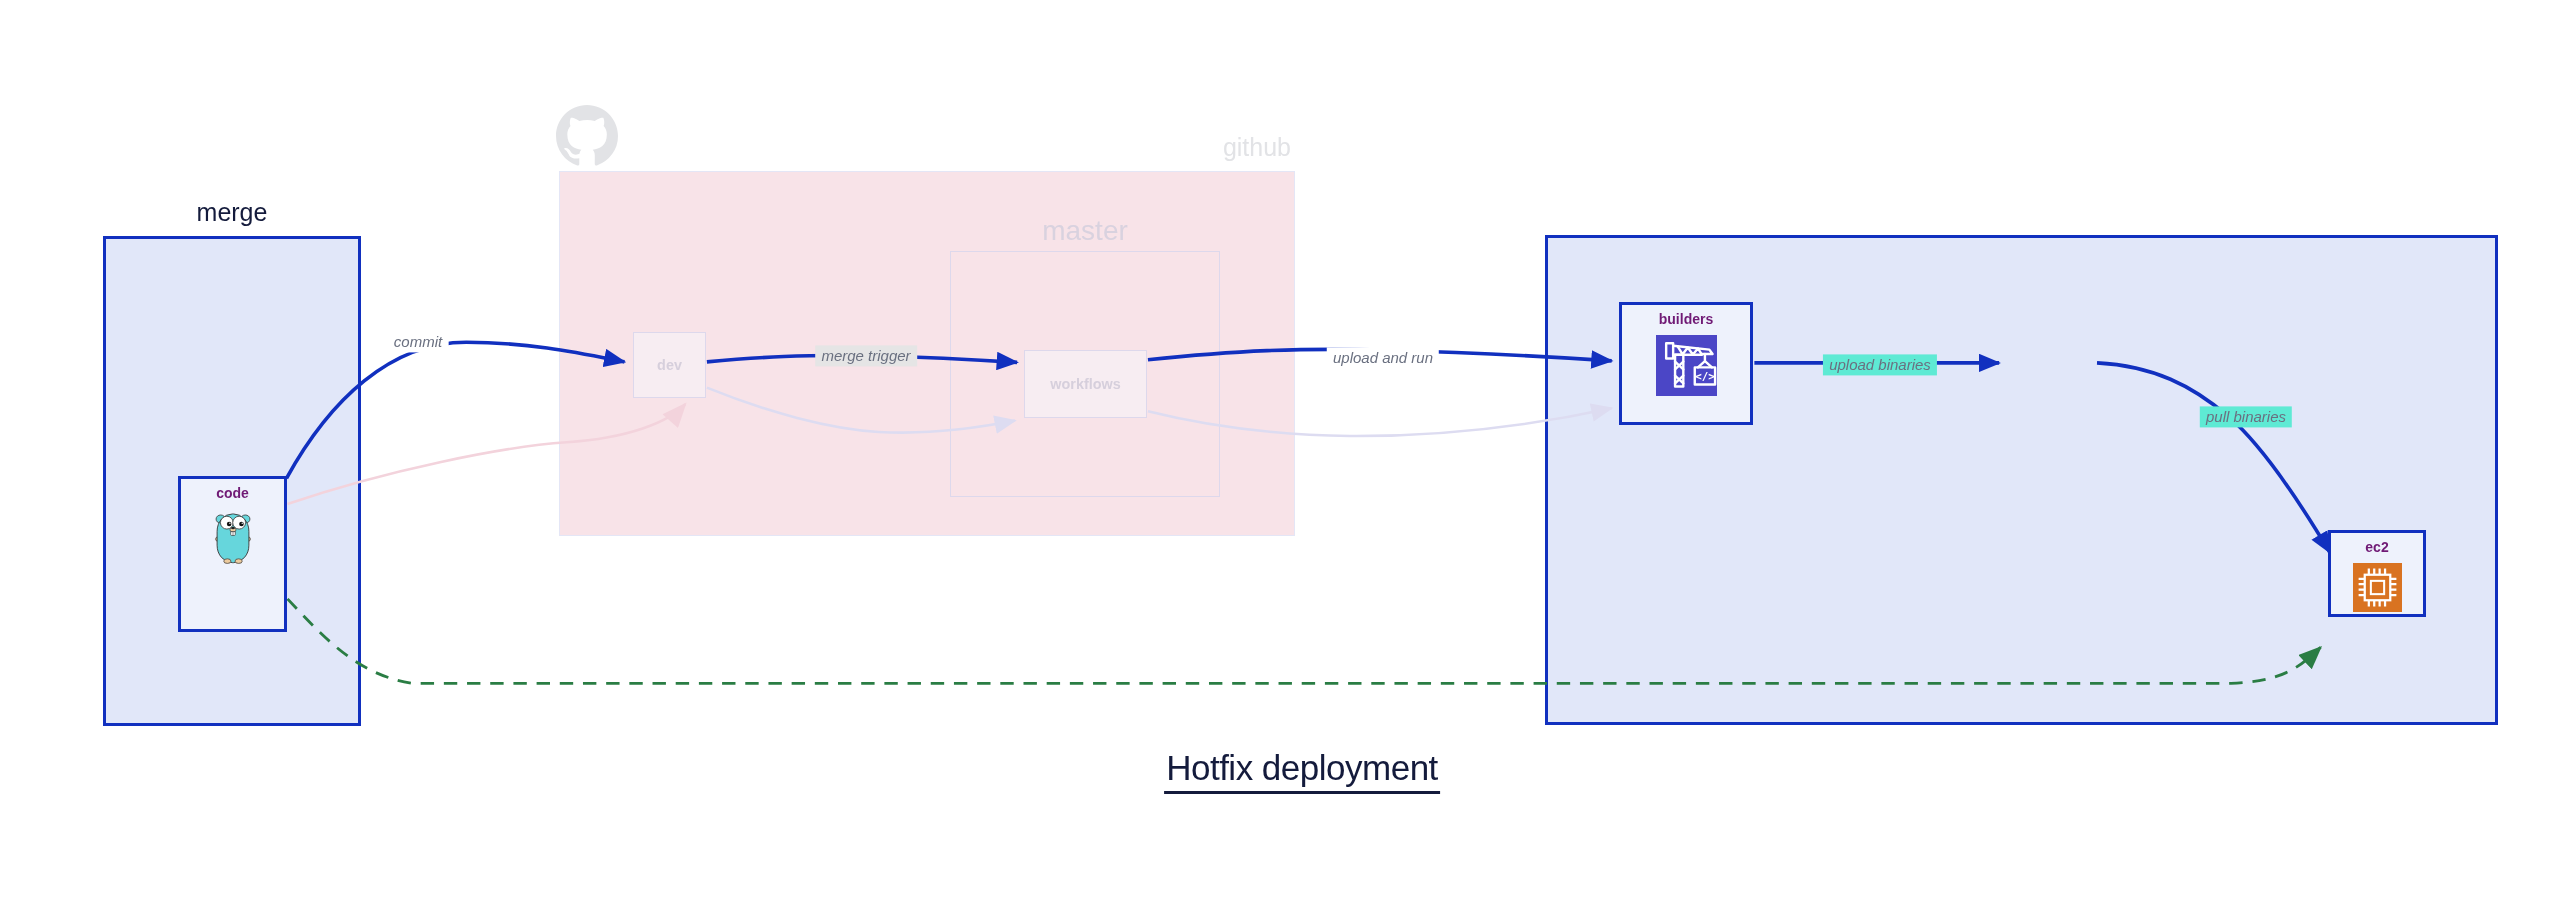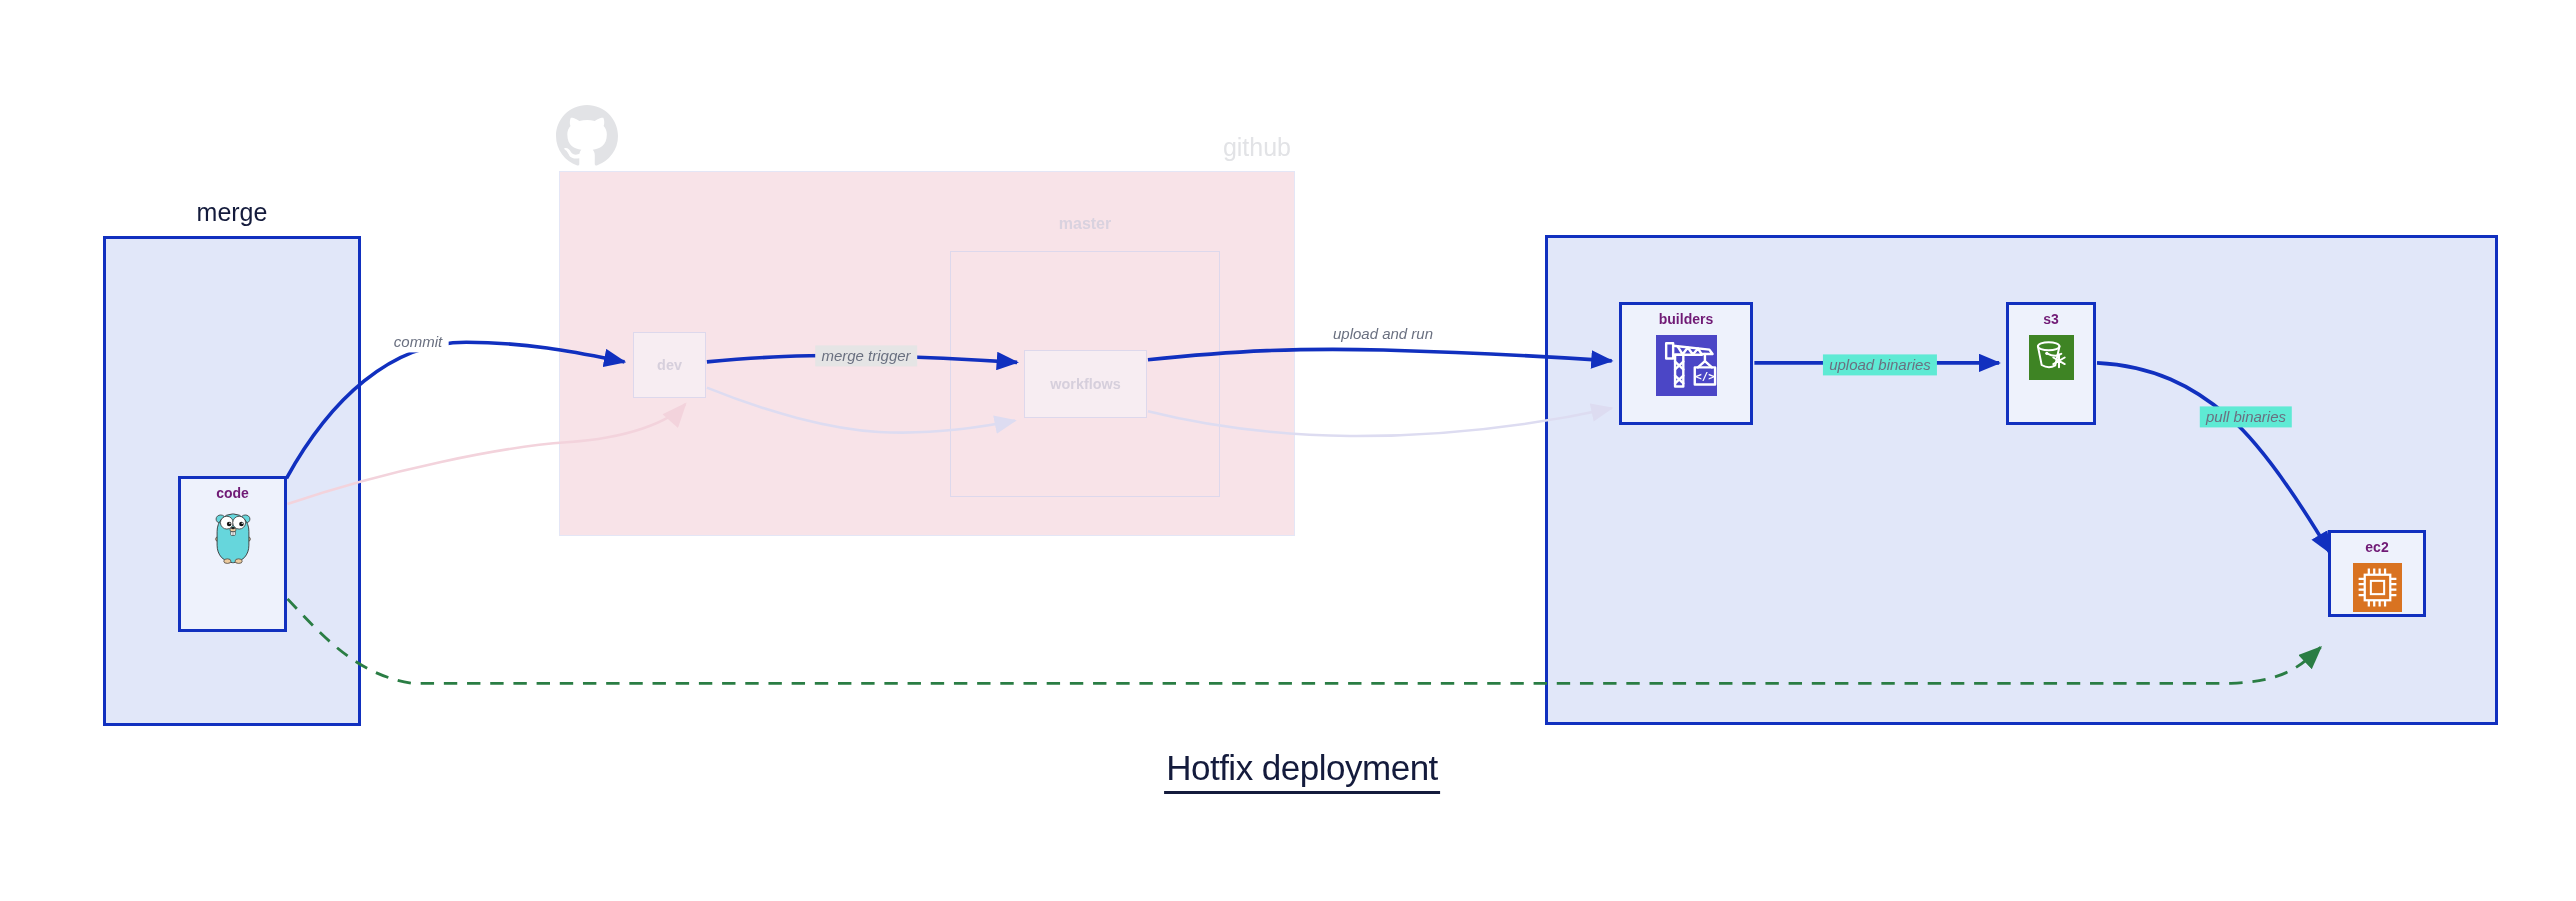--- a/index.html
+++ b/index.html
@@ -13,21 +13,21 @@
   .region.github{left:559px;top:171px;width:736px;height:365px;
                  background:#f8e3e8;border:1.5px solid #e4e6f6;z-index:1;}
   .region.master{left:950px;top:251px;width:270px;height:246px;
                  background:transparent;border:1.5px solid #ddd8ec;z-index:2;}
   .region.aws{left:1545px;top:235px;width:953px;height:490px;
               background:#e1e7f9;border:3.1px solid #1130bf;z-index:1;}
 
   .c-label{position:absolute;z-index:5;text-align:center;white-space:nowrap;}
   .c-label.navy{color:#141b3c;font-size:25px;font-weight:500;}
   .c-label.ghost{color:#e2e3e6;font-size:25px;font-weight:500;}
-  .c-label.master-l{color:#d9d2df;font-size:16px;font-weight:700;}
+  .c-label.master-l{color:#d9d2df;font-size:28px;font-weight:400;}
 
   
   .node{position:absolute;box-sizing:border-box;z-index:4;text-align:center;}
   .node.active{background:#eef2fc;border:3.1px solid #1130bf;}
   .node.faded{background:#f7edf2;border:1.5px solid #ddd8ec;
               display:flex;align-items:center;justify-content:center;}
   .n-label{font-weight:bold;font-size:14px;color:#701a75;margin-top:6.2px;}
   .node.faded .n-label{color:#d6cfdc;margin-top:0;font-size:14.4px;}
   .n-icon{display:block;margin:7.2px auto 0 auto;}
   .icon-tile{display:block;margin:8.2px auto 0 auto;}
@@ -137,51 +137,38 @@
         <path d="M17 9 L21 15.2 L25 9.8 L29 15.3 L33 10.6 L36 15.3"></path>
         <rect x="15" y="15.5" width="6.5" height="25"></rect>
         <path d="M15 21 L21.5 27 M21.5 21 L15 27 M15 32 L21.5 38 M21.5 32 L15 38"></path>
         <path d="M38.5 15 L38.5 20.5 M33 25.5 L38.5 20.5 L44 25.5"></path>
         <rect x="30.5" y="25.5" width="16" height="13.5"></rect>
       </g>
       <text x="38.5" y="35.5" fill="#ffffff" font-size="8.5" font-family="DejaVu Sans Mono, monospace" text-anchor="middle" font-weight="bold">&lt;/&gt;</text>
     </svg>
   </div>
 
-  <div class="node active" style="left:2006px;top:302px;width:90px;height:123px;">
-    <div class="n-label">s3</div>
-    <svg class="icon-tile" width="45" height="45" viewBox="0 0 48 48">
-      <rect x="0" y="0" width="48" height="48" fill="#3e8424"></rect>
-      <g stroke="#ffffff" stroke-width="2.1" fill="none" stroke-linecap="round">
-        <ellipse cx="21" cy="12" rx="11.5" ry="4.3"></ellipse>
-        <path d="M9.5 12 L13.5 32 Q21 36.5 28 32.5 L32.5 12"></path>
-        <path d="M19 19.5 Q28.5 24.5 34.5 20"></path>
-        <circle cx="19" cy="19.5" r="1.7" fill="#ffffff" stroke="none"></circle>
-        <path d="M32 20.5 L32 34.5 M25.9 24 L38.1 31 M25.9 31 L38.1 24"></path>
-      </g>
-    </svg>
-  </div>
 
   <div class="node active" style="left:2328px;top:530px;width:98px;height:87px;">
     <div class="n-label">ec2</div>
     <svg class="icon-tile" width="49" height="49" viewBox="0 0 48 48">
       <rect x="0" y="0" width="48" height="48" fill="#d97321"></rect>
       <g stroke="#ffffff" stroke-width="2.2" fill="none">
         <rect x="11.5" y="11.5" width="25" height="25"></rect>
         <rect x="17.5" y="17.5" width="13" height="13" stroke-width="2"></rect>
         <path d="M15.5 5.5 V11 M20.8 5.5 V11 M26.1 5.5 V11 M31.4 5.5 V11"></path>
         <path d="M15.5 37 V42.5 M20.8 37 V42.5 M26.1 37 V42.5 M31.4 37 V42.5"></path>
         <path d="M5.5 15.5 H11 M5.5 20.8 H11 M5.5 26.1 H11 M5.5 31.4 H11"></path>
         <path d="M37 15.5 H42.5 M37 20.8 H42.5 M37 26.1 H42.5 M37 31.4 H42.5"></path>
       </g>
     </svg>
   </div>
 
   <div class="e-label bg-white" style="left:418px;top:342px;">commit</div>
   <div class="e-label bg-pink" style="left:866px;top:356px;">merge trigger</div>
-  <div class="e-label bg-white" style="left:1383px;top:334px;text-align:right;">upload and run</div>
+  <div class="e-label bg-white" style="left:1383px;top:358px;text-align:right;">upload and run</div>
   <div class="e-label bg-blue" style="left:1880px;top:365px;">upload binaries</div>
   <div class="e-label bg-blue" style="left:2246px;top:417px;">pull binaries</div>
 
   <div class="title">Hotfix deployment</div>
 
 </div>
 
 
 </body></html>

